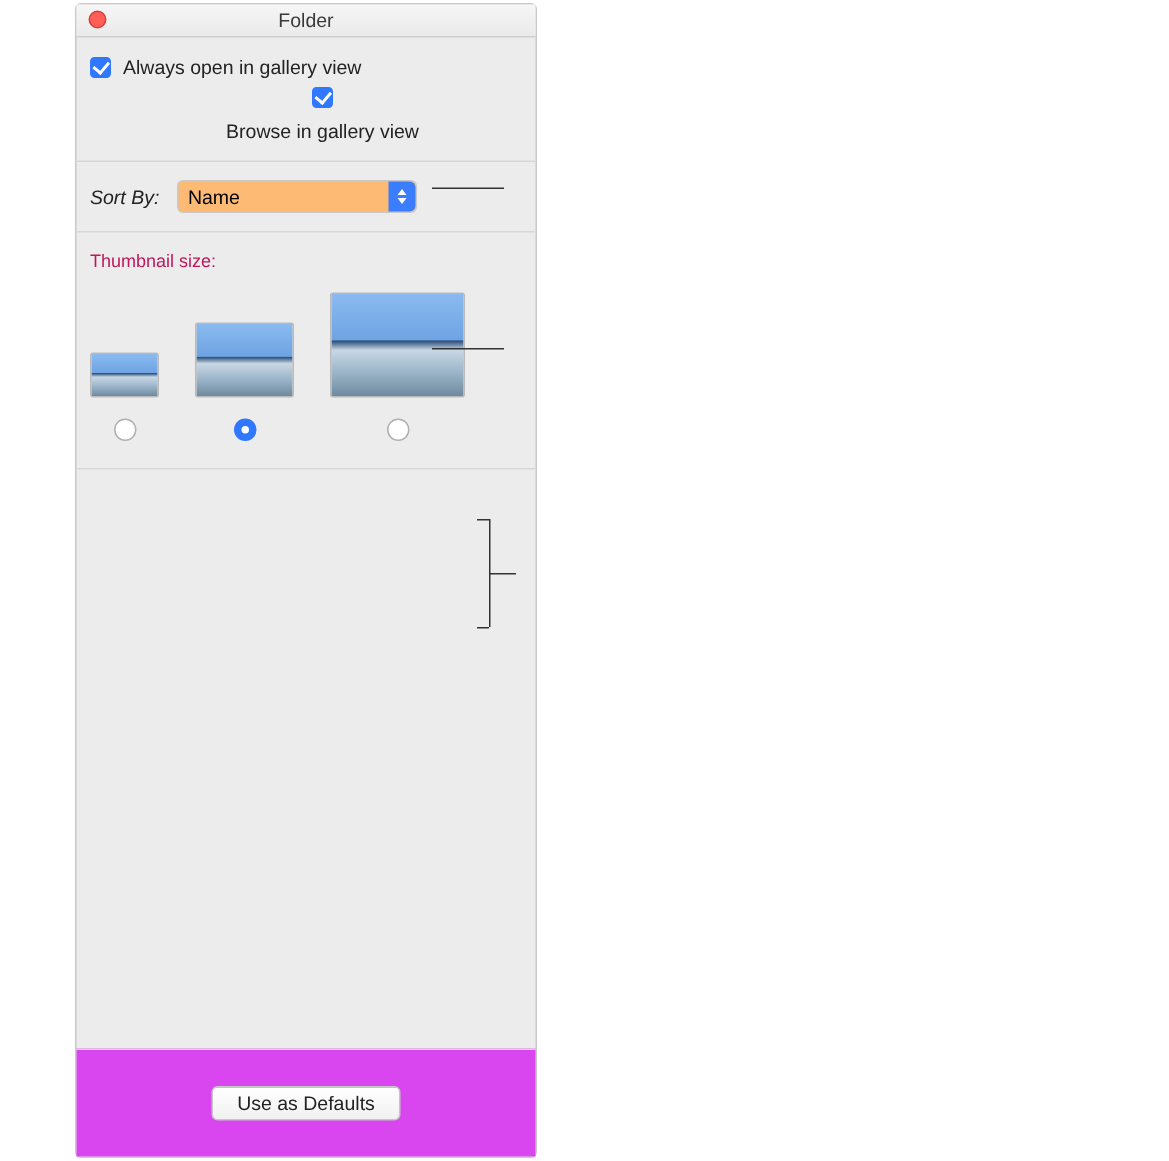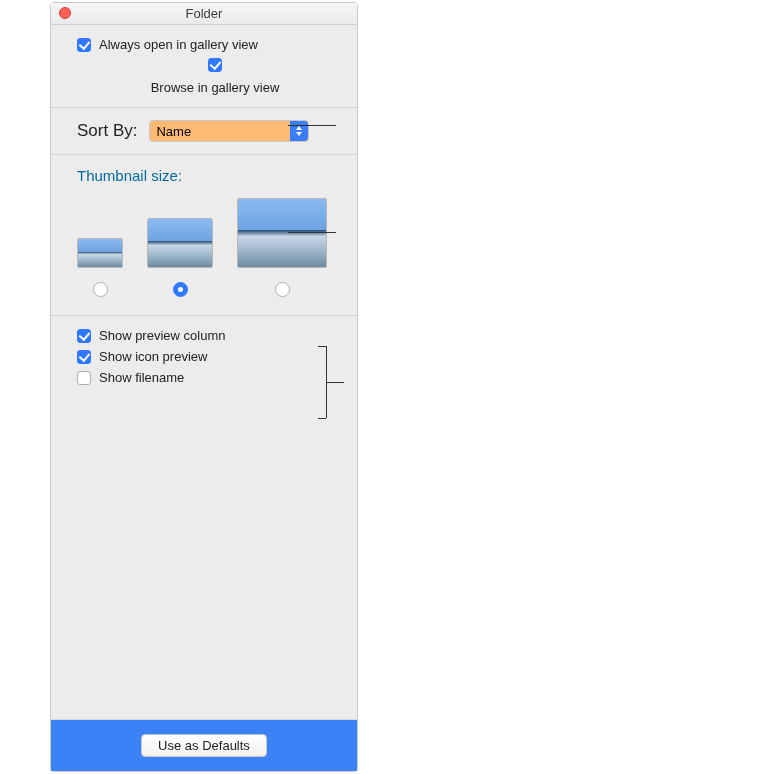--- a/index.html
+++ b/index.html
@@ -38,21 +38,21 @@
   }
   .traffic {
     position:absolute;
     left:8px; top:4px;
     width:12px; height:12px;
     border-radius:50%;
     background:#ff5f57;
     border:0.5px solid #d1423b;
   }
   .section {
-    padding: 12px 26px;
+    padding: 12px 9px;
     border-bottom: 1px solid #d7d7d7;
   }
   .section.noborder { border-bottom:none; }
   .row { display:flex; align-items:center; gap:8px; font-size:13px; color:#222; }
   .row.indent { padding-left:22px; margin-top:6px;flex-direction:column; }
   .checkbox {
     width:14px; height:14px;
     border:1px solid #b0b0b0;
     border-radius:3px;
     background:#fff;
@@ -66,21 +66,21 @@
   .checkbox.checked::after{
     content:"";
     position:absolute;
     left:3px; top:0px;
     width:5px; height:8px;
     border:solid #fff;
     border-width:0 2px 2px 0;
     transform:rotate(40deg);
   }
   .sortrow { display:flex; align-items:center; gap:12px; }
-  .sortlabel { font-size:17px; color:#222; }
+  .sortlabel { font-size:13px; color:#222;font-style:italic; }
   .popup {
     flex:1;
     height:22px;
     background:#fdba74;
     border:1px solid #c8c8c8;
     border-radius:4px;
     display:flex;
     align-items:center;
     padding:0 6px;
     font-size:13px;
@@ -100,21 +100,21 @@
     gap:0px;
   }
   .arrows::before,.arrows::after{
     content:"";
     width:0;height:0;
     border-left:3px solid transparent;
     border-right:3px solid transparent;
   }
   .arrows::before{ border-bottom:4px solid #fff; margin-bottom:1px;}
   .arrows::after{ border-top:4px solid #fff; margin-top:1px;}
-  .thumblabel { font-size:15px; color:#0369a1; margin-bottom:10px; }
+  .thumblabel { font-size:12px; color:#be185d; margin-bottom:10px; }
   .thumbrow{
     display:flex;
     align-items:flex-end;
     gap:24px;
     justify-content:flex-start;
     padding:4px 0 6px 0;
   }
   .thumbcol{
     display:flex;
     flex-direction:column;
@@ -143,25 +143,25 @@
   .radio.on::after{
     content:"";
     position:absolute;
     left:4px;top:4px;
     width:5px;height:5px;
     background:#fff;
     border-radius:50%;
   }
   .spacer{ flex:1; }
   .footer{
-    padding:14px;
+    padding:24px;
     display:flex;
     justify-content:center;
     border-top:1px solid #d7d7d7;
-    background:#3b82f6;
+    background:#d946ef;
   }
   .button{
     padding:3px 16px;
     font-size:13px;
     background:linear-gradient(#fff,#f1f1f1);
     border:1px solid #c5c5c5;
     border-radius:4px;
     color:#222;
   }
   
@@ -216,34 +216,20 @@
         <div class="thumb med"></div>
         <div class="radio on"></div>
       </div>
       <div class="thumbcol">
         <div class="thumb large"></div>
         <div class="radio"></div>
       </div>
     </div>
   </div>
 
-  <div class="section noborder">
-    <div class="row">
-      <div class="checkbox checked"></div>
-      <span>Show preview column</span>
-    </div>
-    <div class="row" style="margin-top:6px">
-      <div class="checkbox checked"></div>
-      <span>Show icon preview</span>
-    </div>
-    <div class="row" style="margin-top:6px">
-      <div class="checkbox"></div>
-      <span>Show filename</span>
-    </div>
-  </div>
 
   <div class="spacer"></div>
 
   <div class="footer">
     <div class="button">
       <span>Use as Defaults</span>
     </div>
   </div>
 </div>
 

